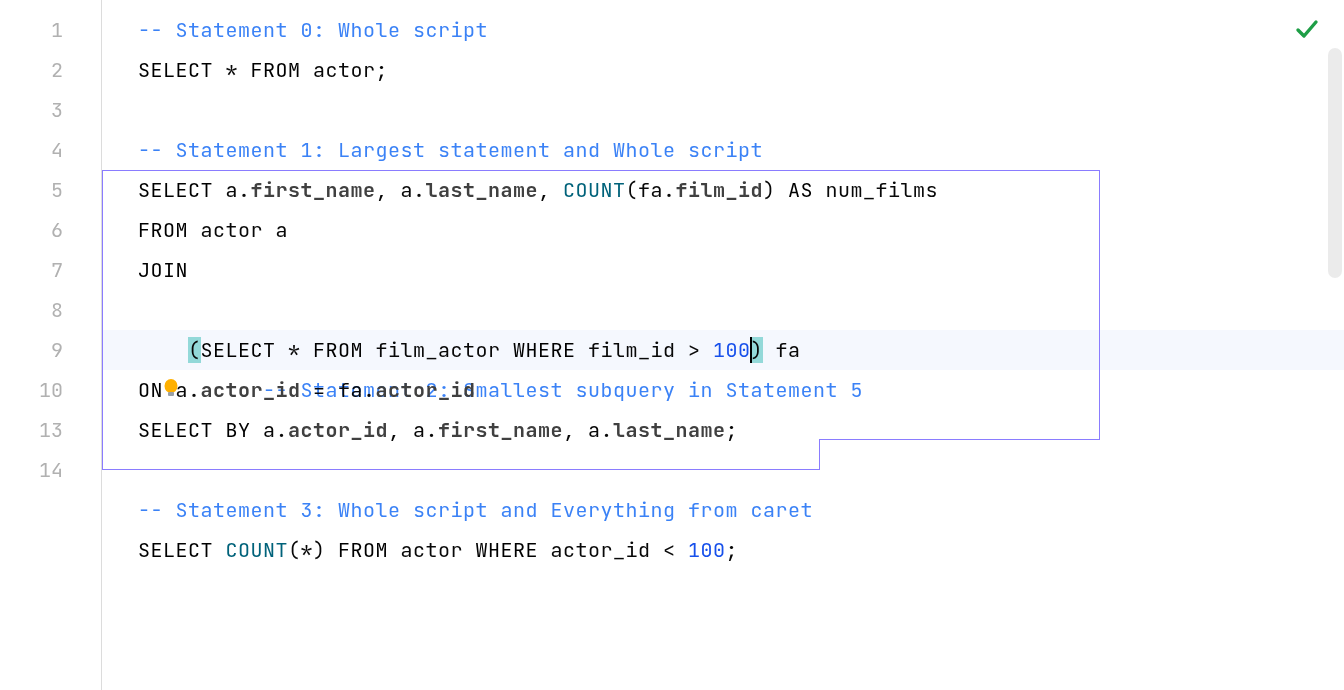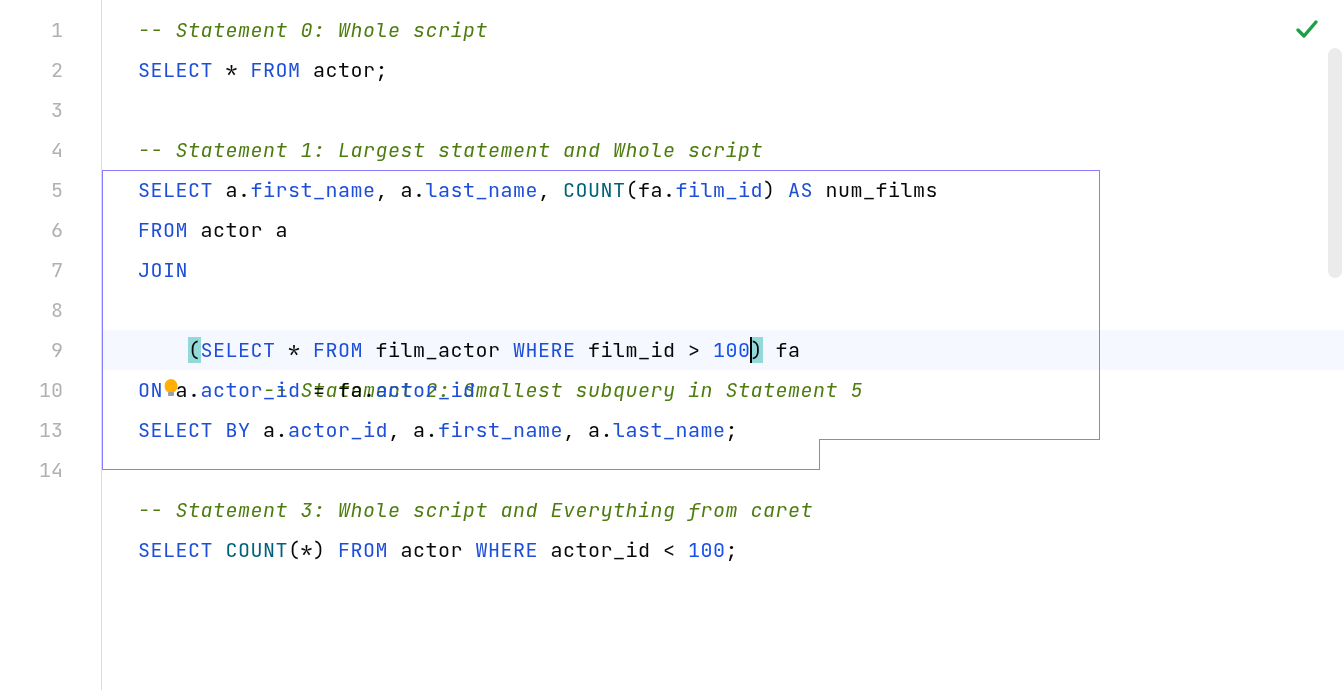--- a/index.html
+++ b/index.html
@@ -41,23 +41,23 @@
   }
   .code .row {
     height: 40px;
     line-height: 40px;
     white-space: pre;
     position: relative;
     font-size: 20px;
     letter-spacing: 0.5px;
   }
   
-  .kw { color: #1d4ed8; }           
-  .mem { color: #1d4ed8; }          
-  .cmt { color: #4d7c0f; font-style: italic; }
+  .kw { color: #000000; }           
+  .mem { color: #404040; font-weight: bold; }          
+  .cmt { color: #3b82f6; }
   .fn { color: #00627a; }
   .num { color: #1750eb; }
   .txt { color: #080808; }
 
   
   .row.current::before {
     content: "";
     position: absolute;
     left: -36px;
     right: 0;

